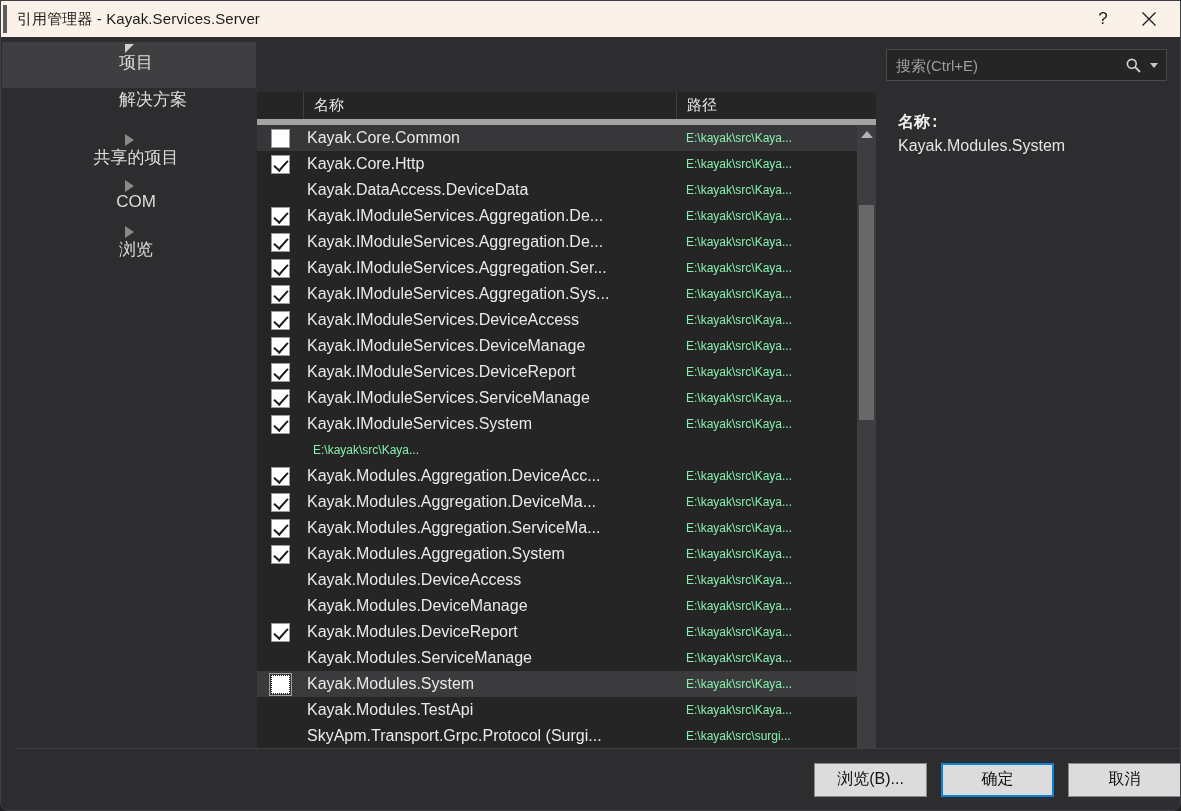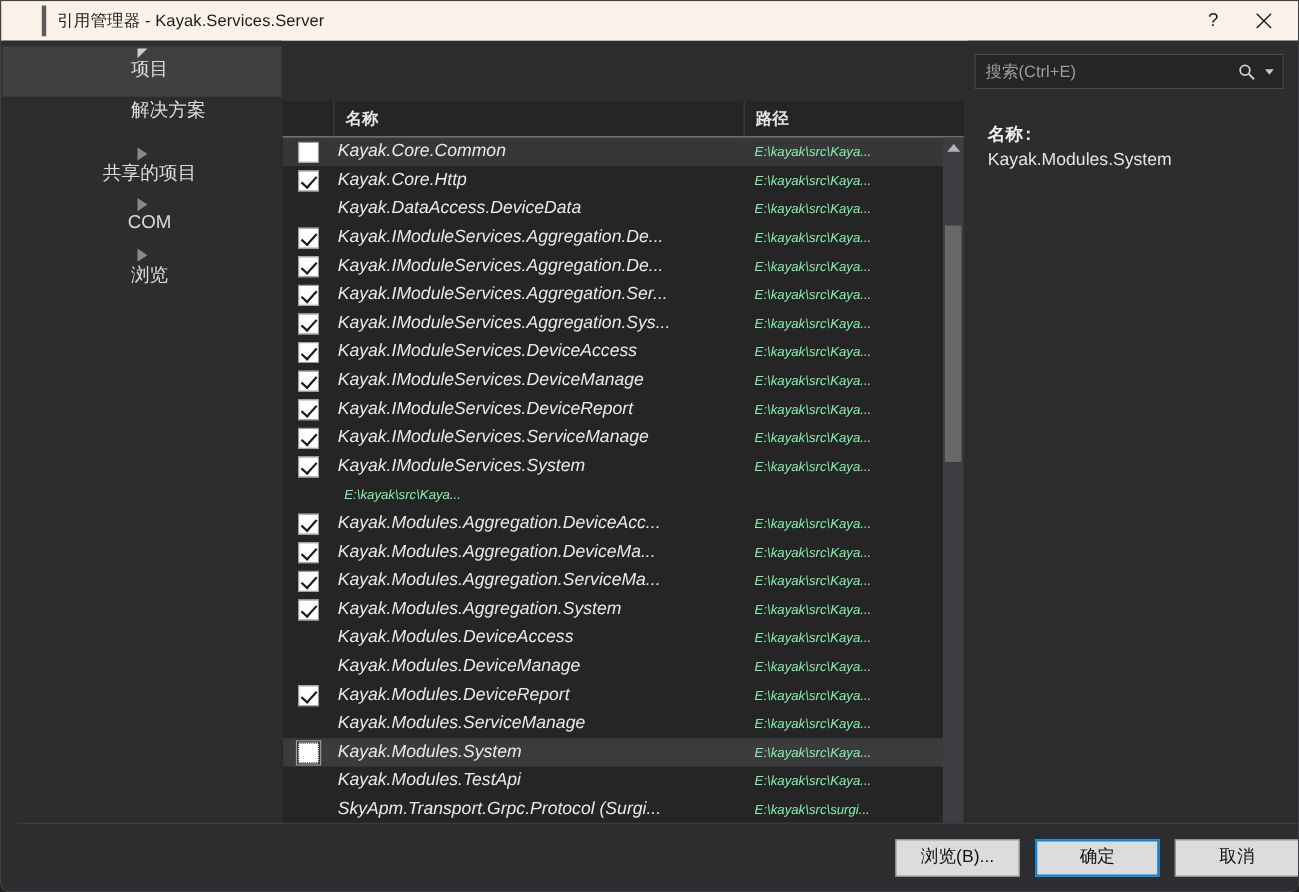--- a/index.html
+++ b/index.html
@@ -24,21 +24,20 @@
   }
 
   
   #titlebar {
     position: absolute;
     left: 0; top: 0;
     width: 1181px; height: 36px;
     background: #faf2e8;
     display: flex;
     align-items: center;
-    padding-left: 35px;
   }
   #title-accent {
     width: 4px; height: 28px;
     background: #5d5c5a;
     margin-left: 2px;
     flex: 0 0 auto;
   }
   #title-text {
     margin-left: 10px;
     font-size: 15px;
@@ -115,22 +114,21 @@
     position: absolute;
     left: 256px; top: 55px;
     width: 619px; height: 694px;
     background: #252526;
   }
   #list-header {
     display: flex;
     height: 33px;
     align-items: stretch;
     background: #252526;
-    border-bottom: 1px solid #a3a3a3;
-    font-weight: bold;
+    border-bottom: 6px solid #a3a3a3;
   }
   .col-check { width: 46px; flex: 0 0 auto; }
   .col-name  { width: 373px; flex: 0 0 auto; }
   .col-path  { flex: 1 1 auto; }
   .hcell {
     display: flex;
     align-items: center;
     font-size: 15px;
     color: #e6e6e6;
     padding-left: 10px;
@@ -142,21 +140,20 @@
   #rows {
     position: relative;
     height: 661px;
     overflow: hidden;
   }
   .row {
     display: flex;
     height: 26px;
     align-items: center;
     white-space: nowrap;
-    font-style: italic;
   }
   .row.selected { background: #3b3b3d; }
   .row.hover    { background: #37373a; }
   .cell-check {
     width: 46px; flex: 0 0 auto;
     display: flex; align-items: center; justify-content: center;
   }
   .cell-name {
     width: 373px; flex: 0 0 auto;
     font-size: 16px; color: #e9e9e9;

